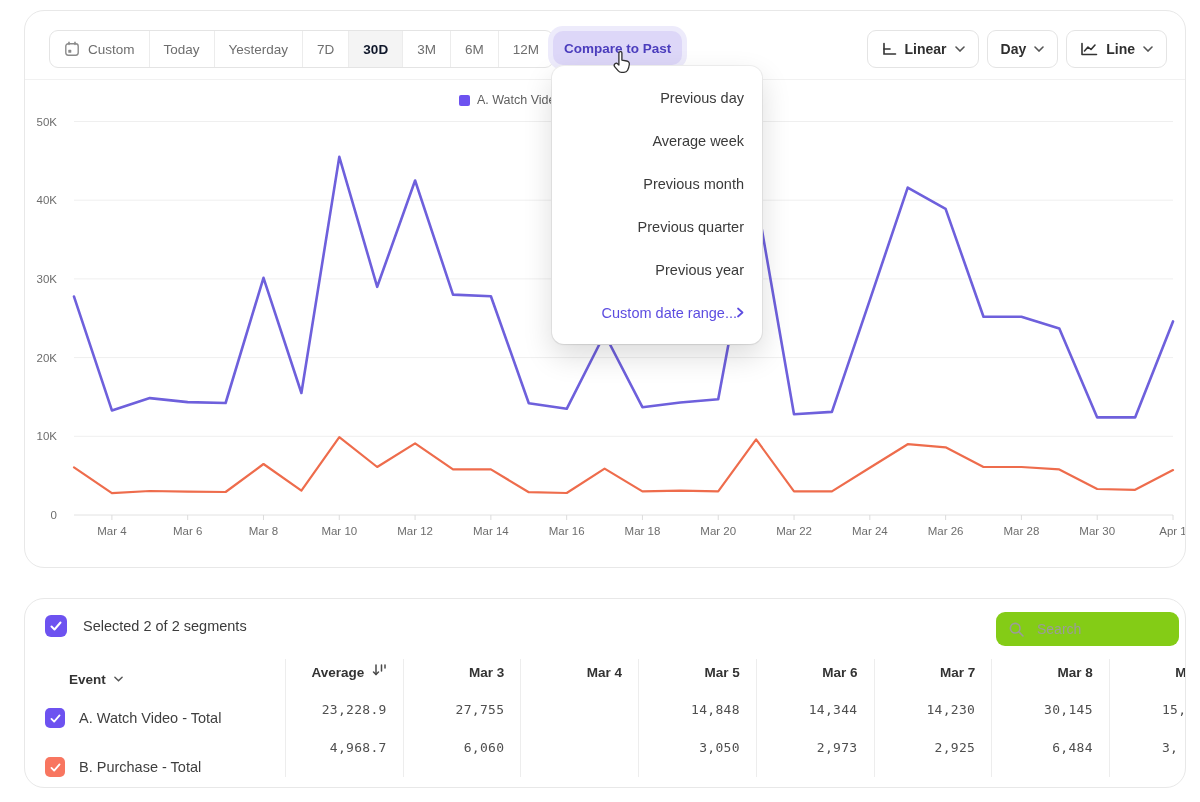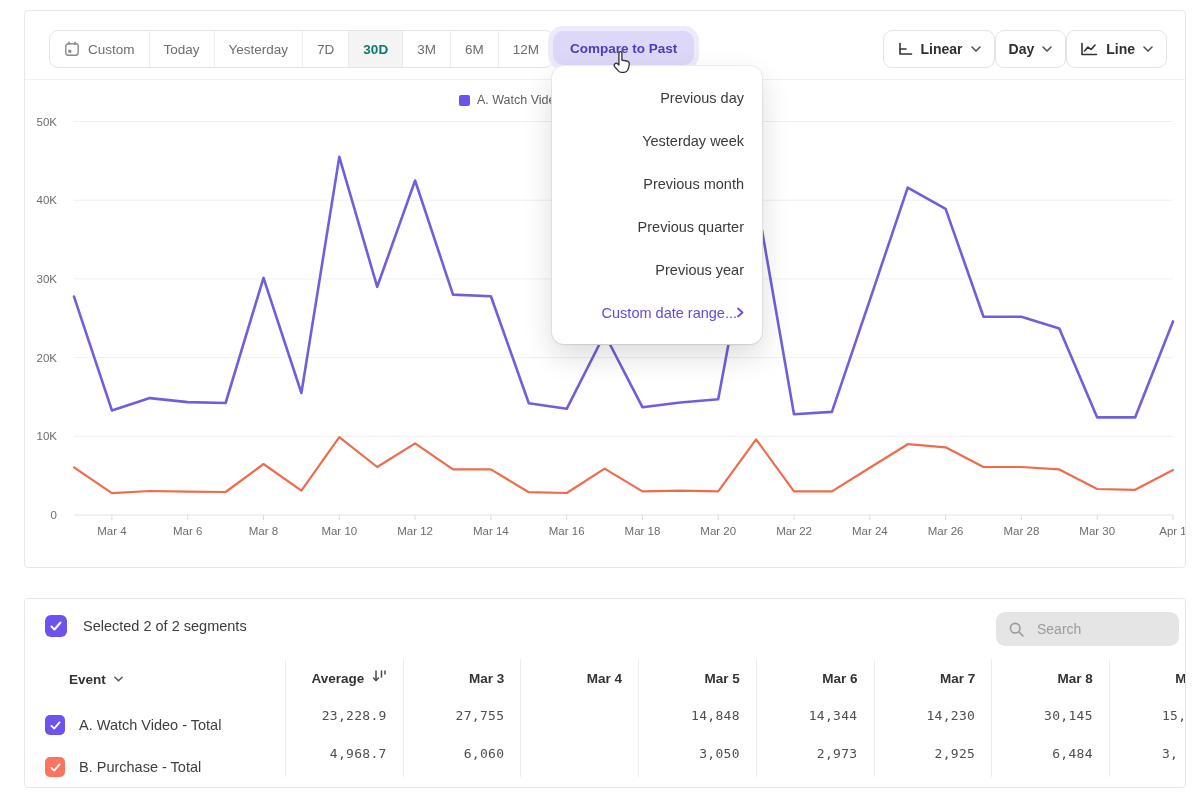--- a/index.html
+++ b/index.html
@@ -1,34 +1,34 @@
 <!DOCTYPE html>
 <html><head>
 <meta charset="utf-8">
 <style>
   html,body{margin:0;padding:0;}
   body{width:1200px;height:802px;position:relative;overflow:hidden;background:#ffffff;
        font-family:"Liberation Sans",sans-serif;-webkit-font-smoothing:antialiased;}
   .card{position:absolute;left:24px;width:1162px;background:#fff;border:1px solid #e8e8e8;
-        border-radius:4px;box-sizing:border-box;overflow:hidden;}
+        border-radius:20px;box-sizing:border-box;overflow:hidden;}
   #chart-card{top:10px;height:558px;}
   #table-card{top:598px;height:190px;}
 
   
   .toolbar{position:absolute;top:0;left:0;right:0;height:68px;border-bottom:1px solid #f1f1f1;}
   .segmented{position:absolute;left:24px;top:19px;height:36px;display:flex;align-items:stretch;
              border:1px solid #e4e4e4;border-radius:9px;overflow:hidden;background:#fff;}
   .seg{display:flex;align-items:center;gap:8px;padding:0 14px;font-size:13.5px;color:#6e6e6e;
        border-right:1px solid #ececec;cursor:pointer;white-space:nowrap;}
   .seg:last-child{border-right:none;}
-  .seg.active{background:#f4f4f4;color:#0f766e;font-weight:700;}
-  #compare-btn{position:absolute;left:528px;top:20px;height:34px;padding:0 17px;border:none;
+  .seg.active{background:#f4f4f4;color:#0f172a;font-weight:700;}
+  #compare-btn{position:absolute;left:528px;top:20px;height:34px;padding:0 11px;border:none;
                border-radius:10px;font-size:13.5px;font-weight:700;cursor:pointer;
                font-family:"Liberation Sans",sans-serif;}
-  .toolbar-right{position:absolute;right:18px;top:19px;display:flex;}
+  .toolbar-right{position:absolute;right:18px;top:19px;display:flex;gap:8px;}
   .tool-btn{display:flex;align-items:center;gap:8px;height:36px;padding:0 13px;border:1px solid #e4e4e4;
             border-radius:9px;background:#fff;font-size:14px;color:#2f2f2f;font-weight:600;cursor:pointer;
             font-family:"Liberation Sans",sans-serif;}
 
   
   #chart-svg{position:absolute;left:0;top:68px;}
   .legend{position:absolute;left:434px;top:82px;display:flex;gap:22px;align-items:center;}
   .legend-item{display:flex;gap:7px;align-items:center;font-size:12.5px;color:#5f5f5f;}
   .legend-sq{width:11px;height:11px;border-radius:2px;}
 
@@ -38,30 +38,30 @@
   .menu-item{height:43px;display:flex;align-items:center;justify-content:flex-end;padding:0 18px;
              font-size:14.5px;color:#3b3b3b;cursor:pointer;}
   #cursor{position:absolute;left:612px;top:50px;z-index:50;pointer-events:none;}
 
   
   .selected-wrap{position:absolute;left:20px;top:16px;display:flex;gap:16px;align-items:center;}
   .selected-label{font-size:14.5px;color:#3c3c3c;}
   .checkbox{width:20px;height:20px;border-radius:5px;display:flex;align-items:center;justify-content:center;
             cursor:pointer;flex:0 0 auto;}
   .checkbox.big{width:22px;height:22px;border-radius:6px;}
-  .searchbox{position:absolute;left:971px;top:13px;width:183px;height:34px;background:#e5e5e5;border-radius:9px;
+  .searchbox{position:absolute;left:971px;top:13px;width:183px;height:34px;background:#84cc16;border-radius:9px;
              display:flex;align-items:center;gap:10px;padding:0 12px;box-sizing:border-box;}
   .searchbox input{border:none;outline:none;background:transparent;font-size:14px;color:#444;width:120px;
                    font-family:"Liberation Sans",sans-serif;}
   .searchbox input::placeholder{color:#9b9b9b;}
   .event-head{position:absolute;left:44px;top:62px;height:36px;display:flex;align-items:center;gap:8px;
               font-size:13.5px;font-weight:700;color:#333;cursor:pointer;}
   .seg-row{position:absolute;left:20px;height:38px;display:flex;align-items:center;gap:14px;}
   .seg-row .row-label{font-size:14.5px;color:#3f3f3f;}
-  .num-col{position:absolute;top:62px;width:118px;}
+  .num-col{position:absolute;top:56px;width:118px;}
   .num-head{height:36px;line-height:36px;text-align:right;padding-right:16px;font-size:13.5px;
             font-weight:700;color:#333;white-space:nowrap;}
   .num-val{height:38px;line-height:38px;text-align:right;padding-right:16px;font-size:13px;color:#4f4f4f;
            font-family:"DejaVu Sans Mono",monospace;letter-spacing:.3px;white-space:nowrap;}
   .num-col.partial .num-val{text-align:left;padding-right:0;padding-left:53px;}
   .col-divider{position:absolute;top:60px;height:118px;width:1px;background:#ededed;}
 </style>
 </head>
 <body>
 
@@ -187,21 +187,21 @@
       <span>B. Purchase</span>
     </div>
   </div>
 </div>
 
 <div id="compare-menu">
     <div class="menu-item">
       <span>Previous day</span>
     </div>
     <div class="menu-item">
-      <span>Yesterday week</span>
+      <span>Average week</span>
     </div>
     <div class="menu-item">
       <span>Previous month</span>
     </div>
     <div class="menu-item">
       <span>Previous quarter</span>
     </div>
     <div class="menu-item">
       <span>Previous year</span>
     </div>
@@ -235,21 +235,21 @@
     <input type="text" placeholder="Search" style="">
   </div>
 
   <div class="event-head">
     <span>Event</span>
     <svg width="9" height="6" viewBox="0 0 10 6" fill="none" stroke="#555" stroke-width="1.6" stroke-linecap="round">
         <polyline points="1,1 5,5 9,1"></polyline>
       </svg>
   </div>
 
-  <div class="seg-row" style="top:107px">
+  <div class="seg-row" style="top:100px">
     <span class="checkbox" id="cb-row-a" style="background: rgb(109, 82, 240);">
       <svg width="11" height="9" viewBox="0 0 12 10" fill="none" stroke="#fff" stroke-width="2" stroke-linecap="round" stroke-linejoin="round">
           <polyline points="1.5,5.5 4.5,8.5 10.5,1.5"></polyline>
         </svg>
     </span>
     <span class="row-label">A. Watch Video - Total</span>
   </div>
   <div class="seg-row" style="top:149px">
     <span class="checkbox" id="cb-row-b" style="background: rgb(248, 118, 96);">
       <svg width="11" height="9" viewBox="0 0 12 10" fill="none" stroke="#fff" stroke-width="2" stroke-linecap="round" stroke-linejoin="round">

